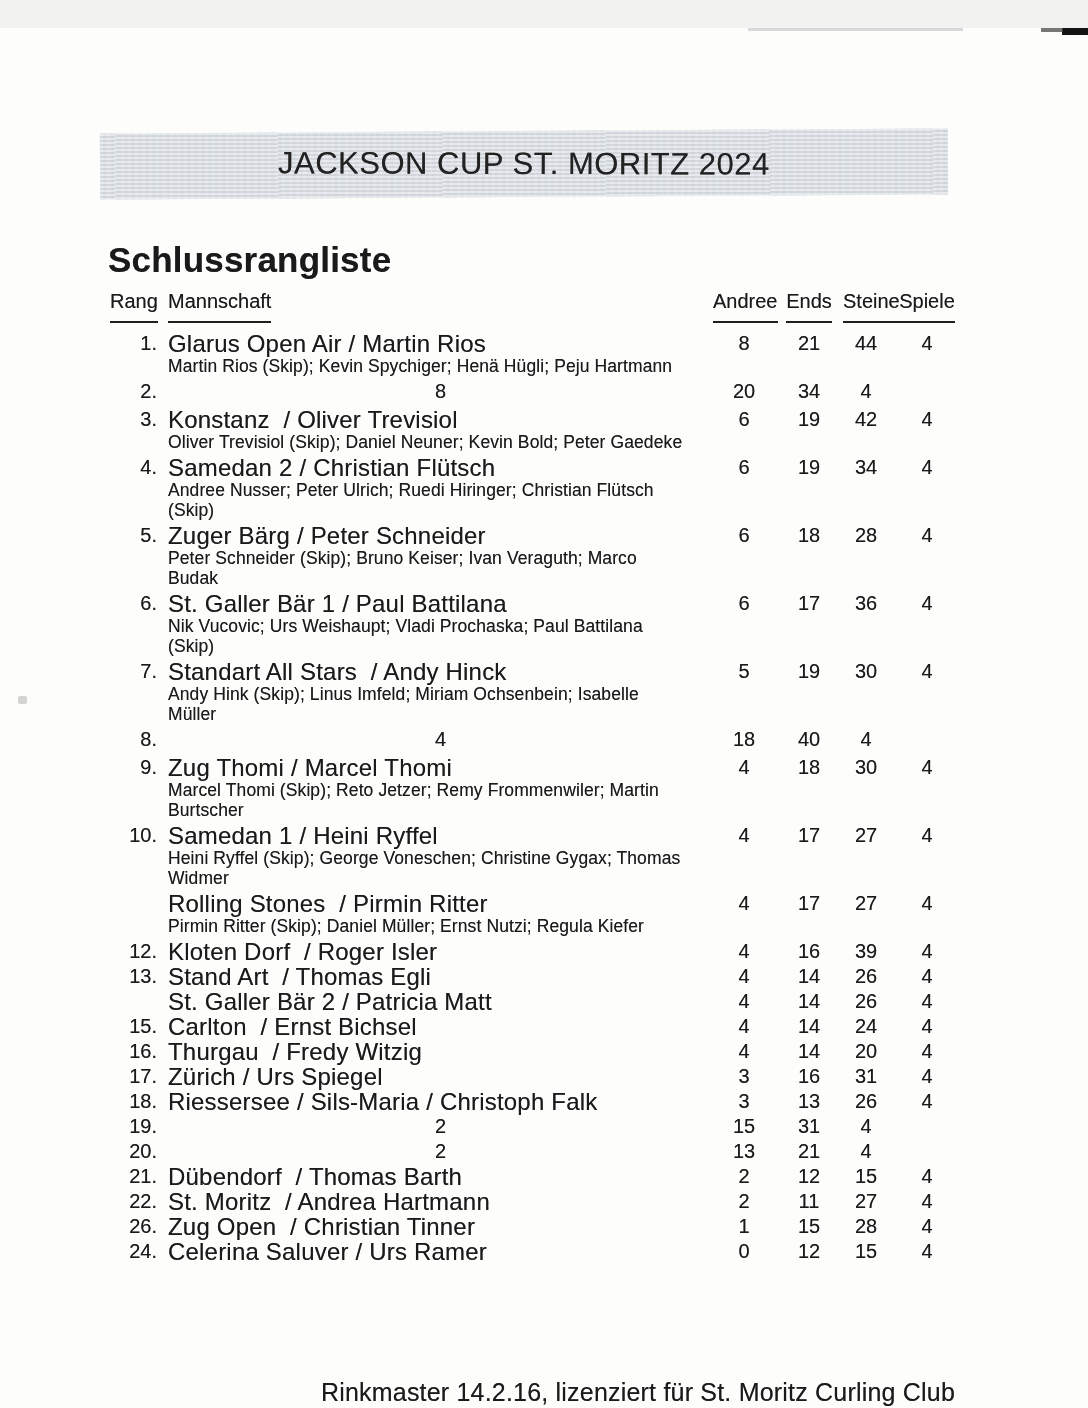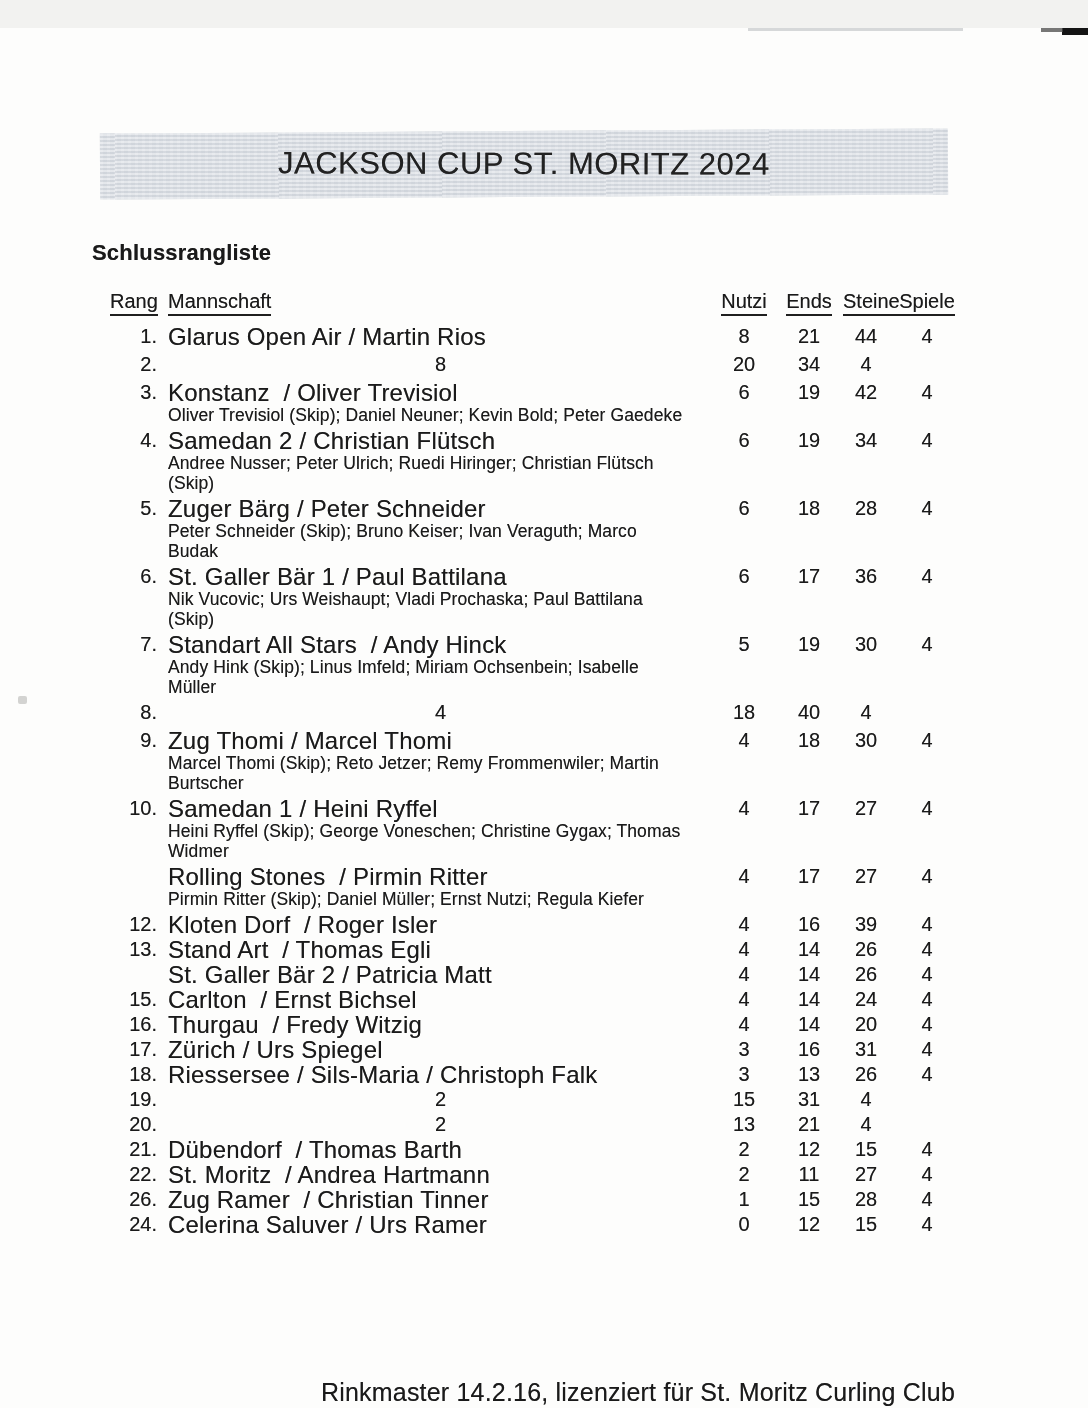--- a/index.html
+++ b/index.html
@@ -31,33 +31,33 @@
       repeating-linear-gradient(90deg, rgba(255,255,255,.10) 0 3px, rgba(198,204,212,.16) 3px 7px);
     transform:rotate(-0.35deg);
     display:flex;align-items:center;justify-content:center;
   }
   .banner-title{
     font-size:31px;letter-spacing:.5px;color:#222;
     transform:rotate(0.5deg);white-space:pre;
   }
 
   .heading{
-    position:absolute;left:92px;top:212px;
-    font-size:22px;font-weight:bold;letter-spacing:.2px;
+    position:absolute;left:108px;top:212px;
+    font-size:35px;font-weight:bold;letter-spacing:.2px;
   }
 
   
   .content{position:absolute;left:108px;top:262px;width:857px;}
   .trow,.thead{
     display:grid;
     grid-template-columns:60px 545px 62px 68px 46px 76px;
     align-items:start;
   }
   .thead{font-size:20px;margin-bottom:8px;}
-  .thead .u{border-bottom:2px solid #1f1f1f;padding-bottom:1px;display:inline-block;}
+  .thead .u{border-bottom:2px solid #1f1f1f;padding-bottom:8px;display:inline-block;}
   .thead .rank-h{text-align:left;padding-left:2px;}
   .thead .num-h{text-align:center;}
   .cell-rank{text-align:right;padding-right:11px;font-size:20px;line-height:25px;}
   .cell-team{white-space:pre;}
   .team-name{font-size:24px;line-height:25px;letter-spacing:.2px;}
   .players{font-size:17.5px;line-height:20px;white-space:pre-wrap;letter-spacing:.1px;}
   .cell-num{text-align:center;font-size:20px;line-height:25px;}
   .trow.has-players{margin-bottom:3px;}
 
   .footer{
@@ -78,29 +78,29 @@
   <div class="banner">
     <span class="banner-title">JACKSON CUP ST. MORITZ 2024</span>
   </div>
 
   <div class="heading">Schlussrangliste</div>
 
   <div class="content">
     <div class="thead">
       <div class="rank-h"><span class="u">Rang</span></div>
       <div><span class="u">Mannschaft</span></div>
-      <div class="num-h"><span class="u">Nutzi</span></div>
+      <div class="num-h"><span class="u">Andree</span></div>
       <div class="num-h"><span class="u">Ends</span></div>
       <div class="num-h"><span class="u">Steine</span></div>
       <div class="num-h"><span class="u">Spiele</span></div>
     </div>
     <div id="rows">
         <div class="trow has-players">
           <div class="cell-rank">1.</div>
-          <div class="cell-team"><div class="team-name">Glarus Open Air / Martin Rios</div></div>
+          <div class="cell-team"><div class="team-name">Glarus Open Air / Martin Rios</div><div class="players">Martin Rios (Skip); Kevin Spychiger; Henä Hügli; Peju Hartmann</div></div>
           <div class="cell-num">8</div>
           <div class="cell-num">21</div>
           <div class="cell-num">44</div>
           <div class="cell-num">4</div>
         </div>
         <div class="trow has-players">
           <div class="cell-rank">2.</div>
           <div class="cell-num">8</div>
           <div class="cell-num">20</div>
           <div class="cell-num">34</div>
@@ -264,21 +264,21 @@
         <div class="trow">
           <div class="cell-rank">22.</div>
           <div class="cell-team"><div class="team-name">St. Moritz  / Andrea Hartmann</div></div>
           <div class="cell-num">2</div>
           <div class="cell-num">11</div>
           <div class="cell-num">27</div>
           <div class="cell-num">4</div>
         </div>
         <div class="trow">
           <div class="cell-rank">26.</div>
-          <div class="cell-team"><div class="team-name">Zug Ramer  / Christian Tinner</div></div>
+          <div class="cell-team"><div class="team-name">Zug Open  / Christian Tinner</div></div>
           <div class="cell-num">1</div>
           <div class="cell-num">15</div>
           <div class="cell-num">28</div>
           <div class="cell-num">4</div>
         </div>
         <div class="trow">
           <div class="cell-rank">24.</div>
           <div class="cell-team"><div class="team-name">Celerina Saluver / Urs Ramer</div></div>
           <div class="cell-num">0</div>
           <div class="cell-num">12</div>

